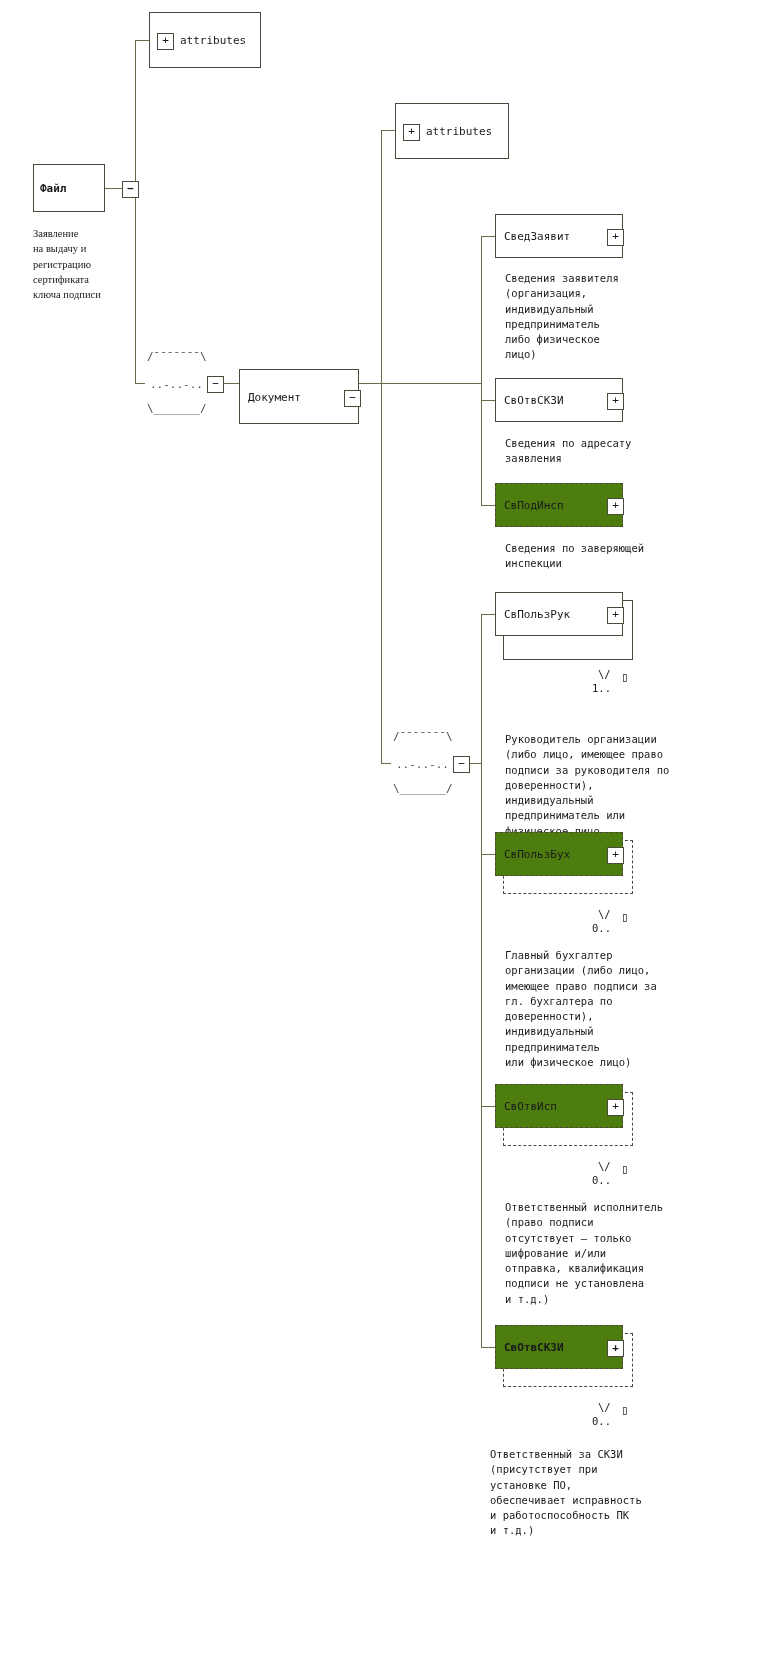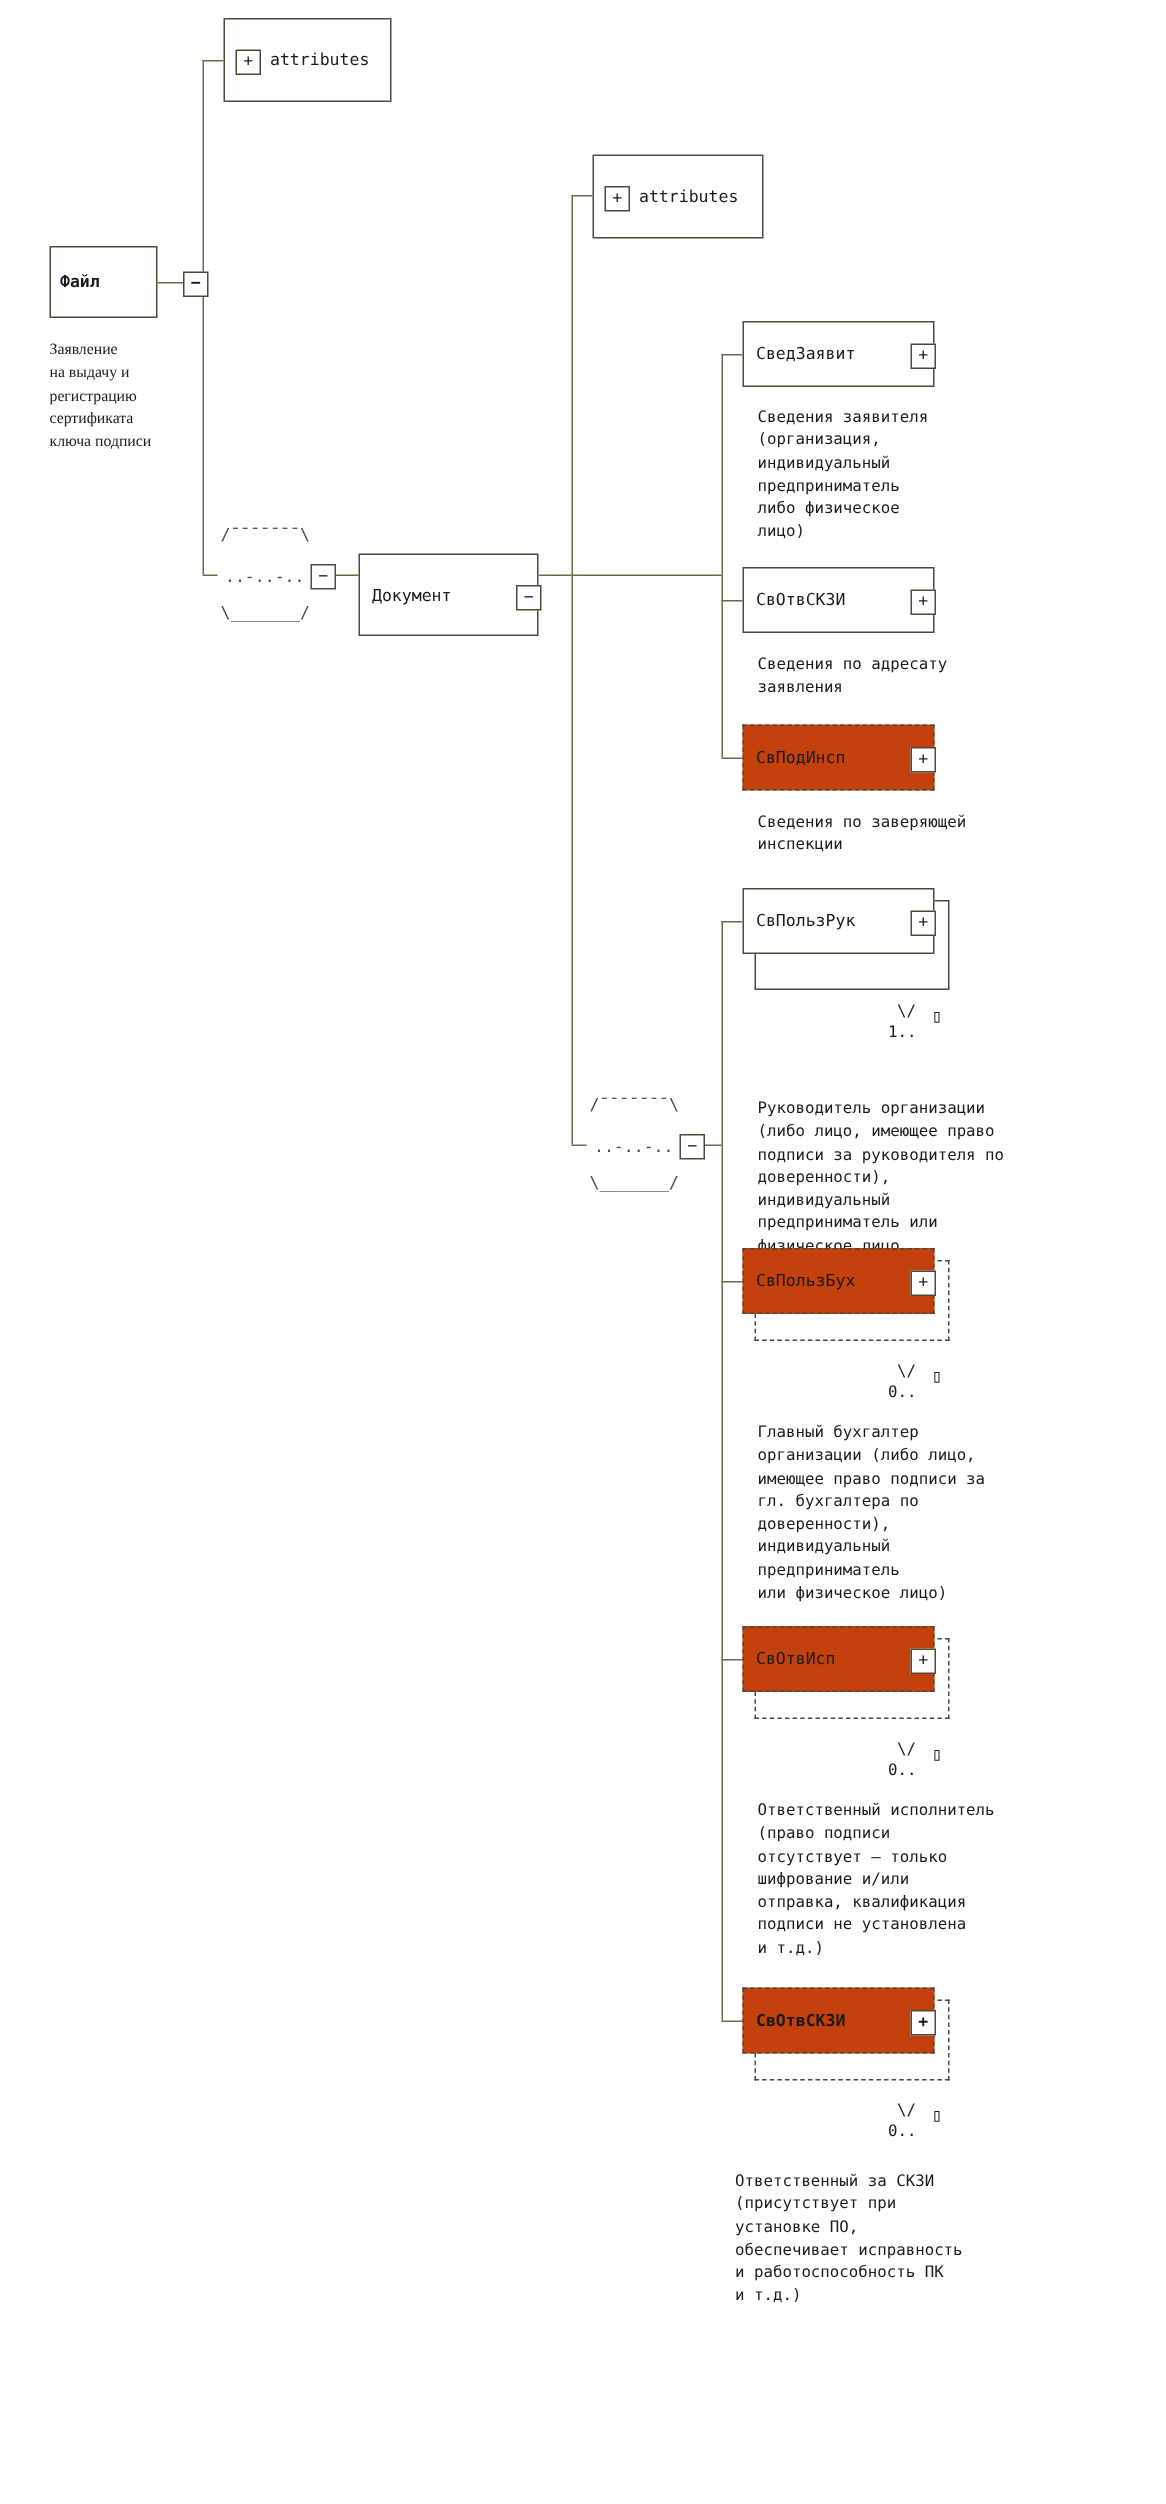--- a/index.html
+++ b/index.html
@@ -24,21 +24,21 @@
     background: #ffffff;
   }
   
   .box-solid {
     border: 1px solid #4a4a3a;
     background: #ffffff;
   }
   
   .box-dashed {
     border: 1px dashed #4a4a3a;
-    background: #c2410c;
+    background: #4d7c0f;
   }
   .box-label {
     position: absolute;
     left: 8px;
     top: 50%;
     transform: translateY(-50%);
     font-size: 11px;
     font-family: "DejaVu Sans Mono", monospace;
     color: #1a1a1a;
     white-space: nowrap;

